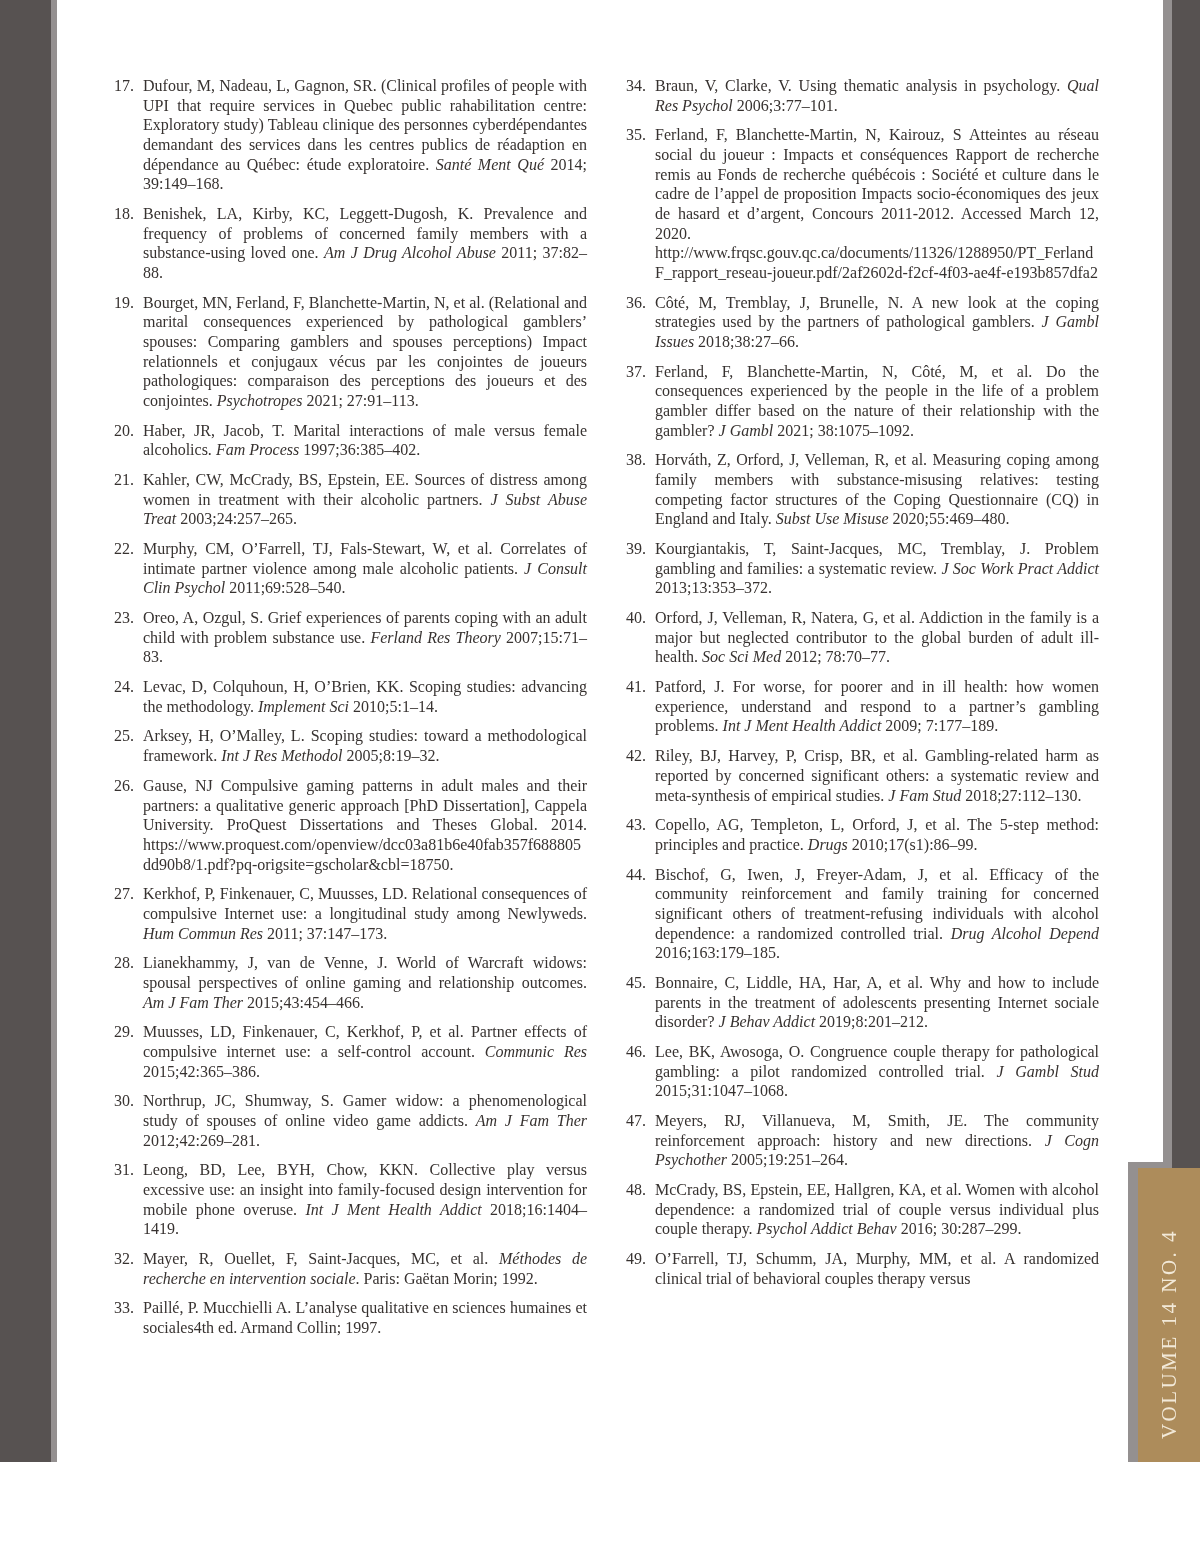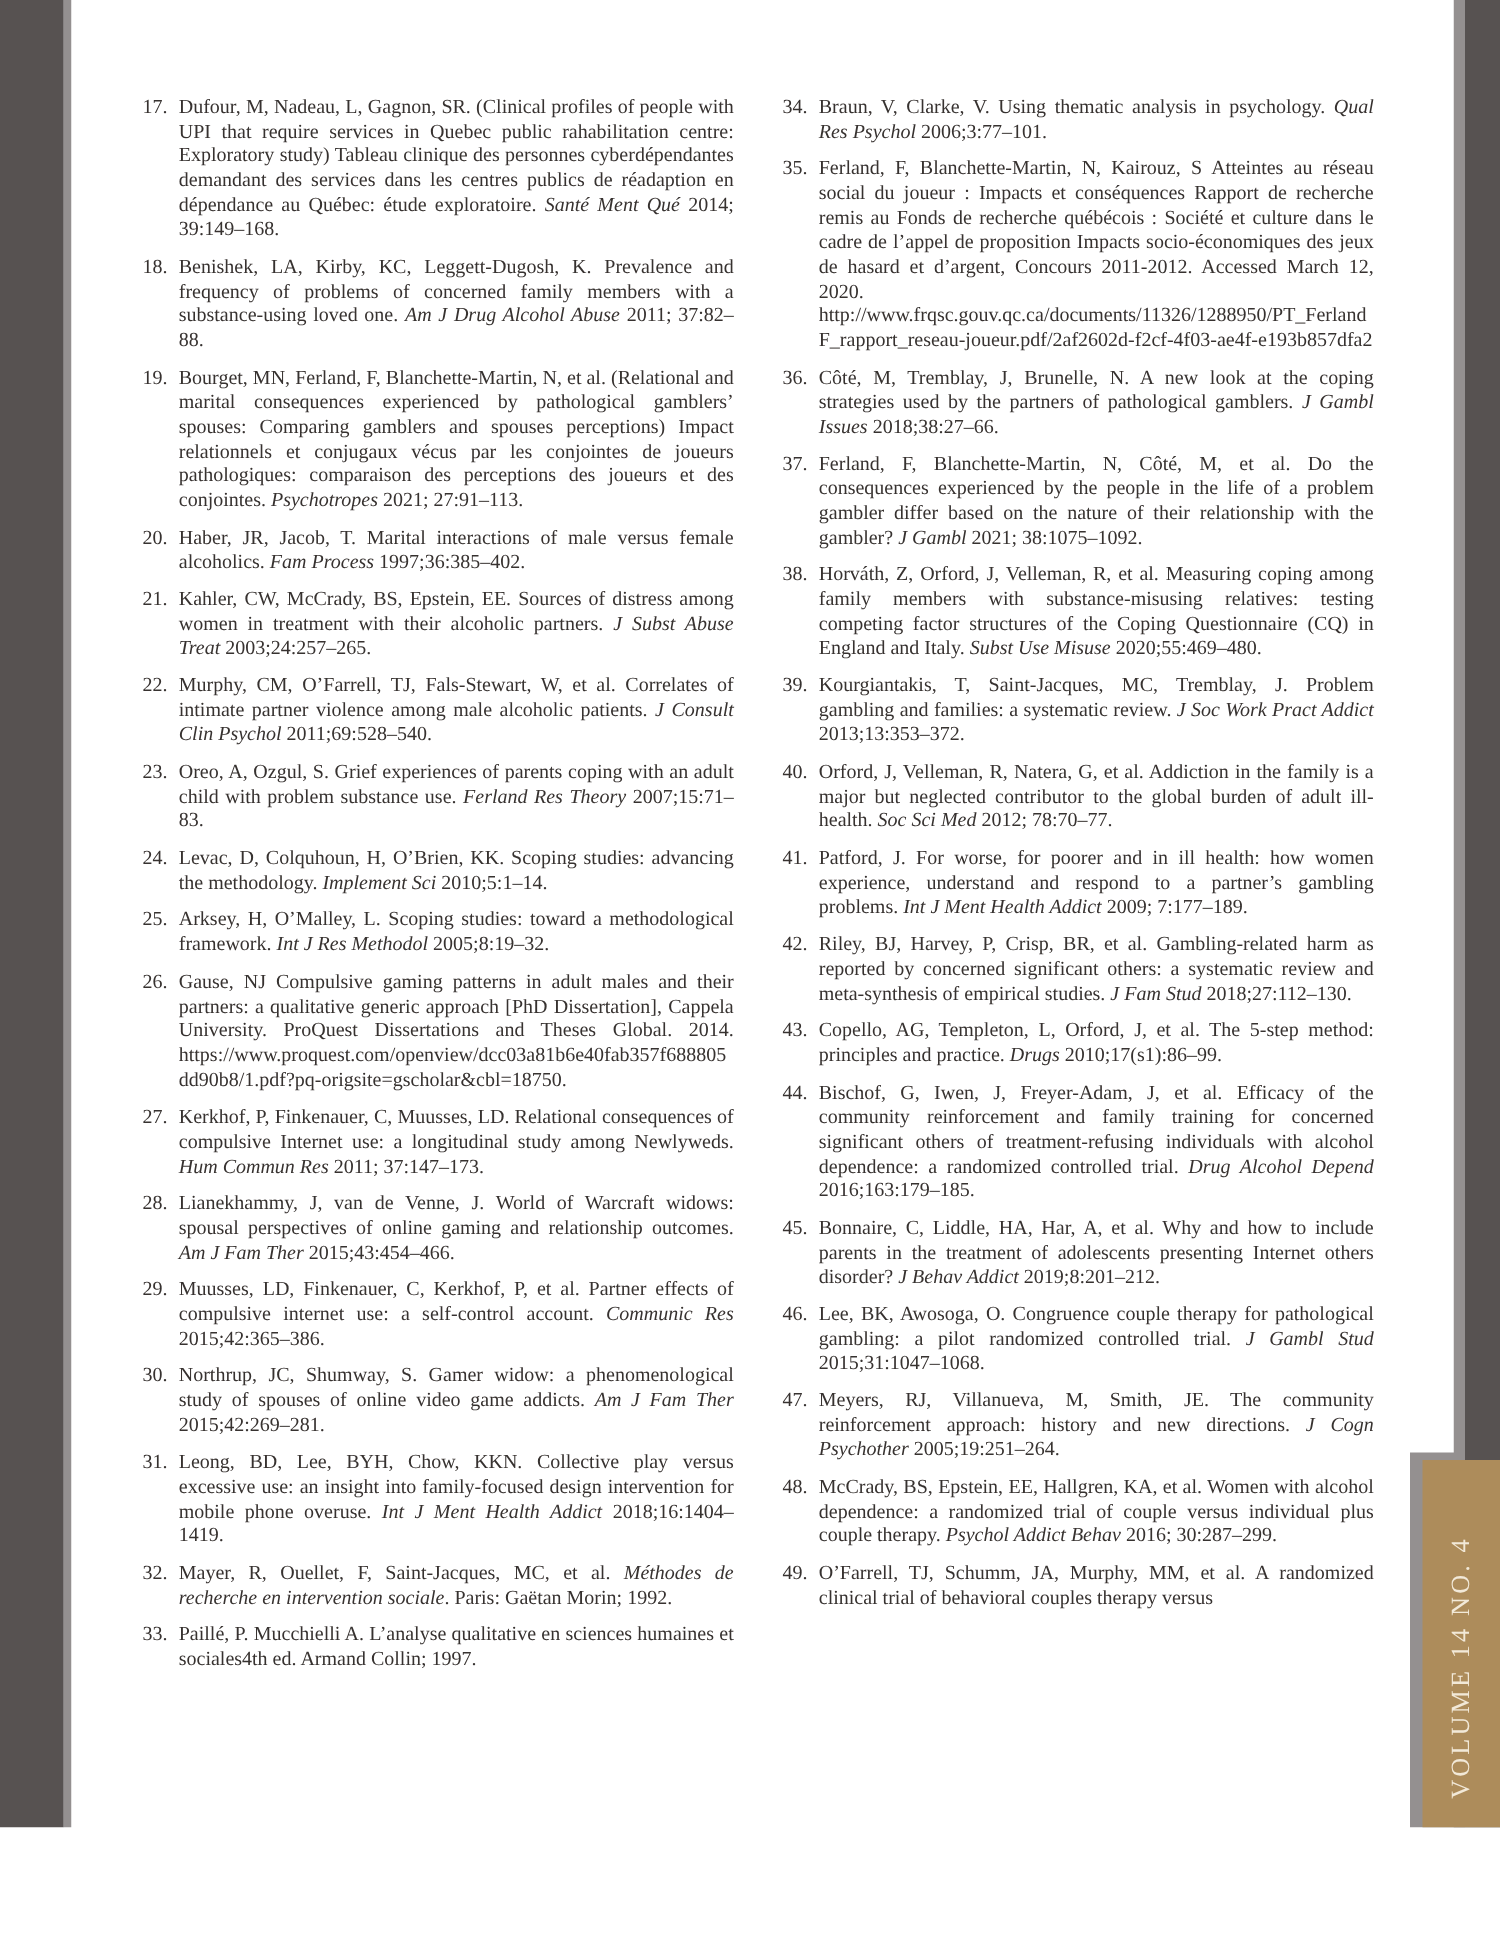--- a/index.html
+++ b/index.html
@@ -106,21 +106,21 @@
       <div class="ref-item">
         <span class="ref-num">28.</span>
         <span class="ref-body"><span>Lianekhammy, J, van de Venne, J. World of Warcraft widows: spousal perspectives of online gaming and relationship outcomes. </span><span class="italic">Am J Fam Ther</span><span> 2015;43:454–466.</span></span>
       </div>
       <div class="ref-item">
         <span class="ref-num">29.</span>
         <span class="ref-body"><span>Muusses, LD, Finkenauer, C, Kerkhof, P, et al. Partner effects of compulsive internet use: a self-control account. </span><span class="italic">Communic Res</span><span> 2015;42:365–386.</span></span>
       </div>
       <div class="ref-item">
         <span class="ref-num">30.</span>
-        <span class="ref-body"><span>Northrup, JC, Shumway, S. Gamer widow: a phenomenological study of spouses of online video game addicts. </span><span class="italic">Am J Fam Ther</span><span> 2015;42:269–281.</span></span>
+        <span class="ref-body"><span>Northrup, JC, Shumway, S. Gamer widow: a phenomenological study of spouses of online video game addicts. </span><span class="italic">Am J Fam Ther</span><span> 2012;42:269–281.</span></span>
       </div>
       <div class="ref-item">
         <span class="ref-num">31.</span>
         <span class="ref-body"><span>Leong, BD, Lee, BYH, Chow, KKN. Collective play versus excessive use: an insight into family-focused design intervention for mobile phone overuse. </span><span class="italic">Int J Ment Health Addict</span><span> 2018;16:1404–1419.</span></span>
       </div>
       <div class="ref-item">
         <span class="ref-num">32.</span>
         <span class="ref-body"><span>Mayer, R, Ouellet, F, Saint-Jacques, MC, et al. </span><span class="italic">Méthodes de recherche en intervention sociale</span><span>. Paris: Gaëtan Morin; 1992.</span></span>
       </div>
       <div class="ref-item">
@@ -168,21 +168,21 @@
       <div class="ref-item">
         <span class="ref-num">43.</span>
         <span class="ref-body"><span>Copello, AG, Templeton, L, Orford, J, et al. The 5-step method: principles and practice. </span><span class="italic">Drugs</span><span> 2010;17(s1):86–99.</span></span>
       </div>
       <div class="ref-item">
         <span class="ref-num">44.</span>
         <span class="ref-body"><span>Bischof, G, Iwen, J, Freyer-Adam, J, et al. Efficacy of the community reinforcement and family training for concerned significant others of treatment-refusing individuals with alcohol dependence: a randomized controlled trial. </span><span class="italic">Drug Alcohol Depend</span><span> 2016;163:179–185.</span></span>
       </div>
       <div class="ref-item">
         <span class="ref-num">45.</span>
-        <span class="ref-body"><span>Bonnaire, C, Liddle, HA, Har, A, et al. Why and how to include parents in the treatment of adolescents presenting Internet others disorder? </span><span class="italic">J Behav Addict</span><span> 2019;8:201–212.</span></span>
+        <span class="ref-body"><span>Bonnaire, C, Liddle, HA, Har, A, et al. Why and how to include parents in the treatment of adolescents presenting Internet sociale disorder? </span><span class="italic">J Behav Addict</span><span> 2019;8:201–212.</span></span>
       </div>
       <div class="ref-item">
         <span class="ref-num">46.</span>
         <span class="ref-body"><span>Lee, BK, Awosoga, O. Congruence couple therapy for pathological gambling: a pilot randomized controlled trial. </span><span class="italic">J Gambl Stud</span><span> 2015;31:1047–1068.</span></span>
       </div>
       <div class="ref-item">
         <span class="ref-num">47.</span>
         <span class="ref-body"><span>Meyers, RJ, Villanueva, M, Smith, JE. The community reinforcement approach: history and new directions. </span><span class="italic">J Cogn Psychother</span><span> 2005;19:251–264.</span></span>
       </div>
       <div class="ref-item">

